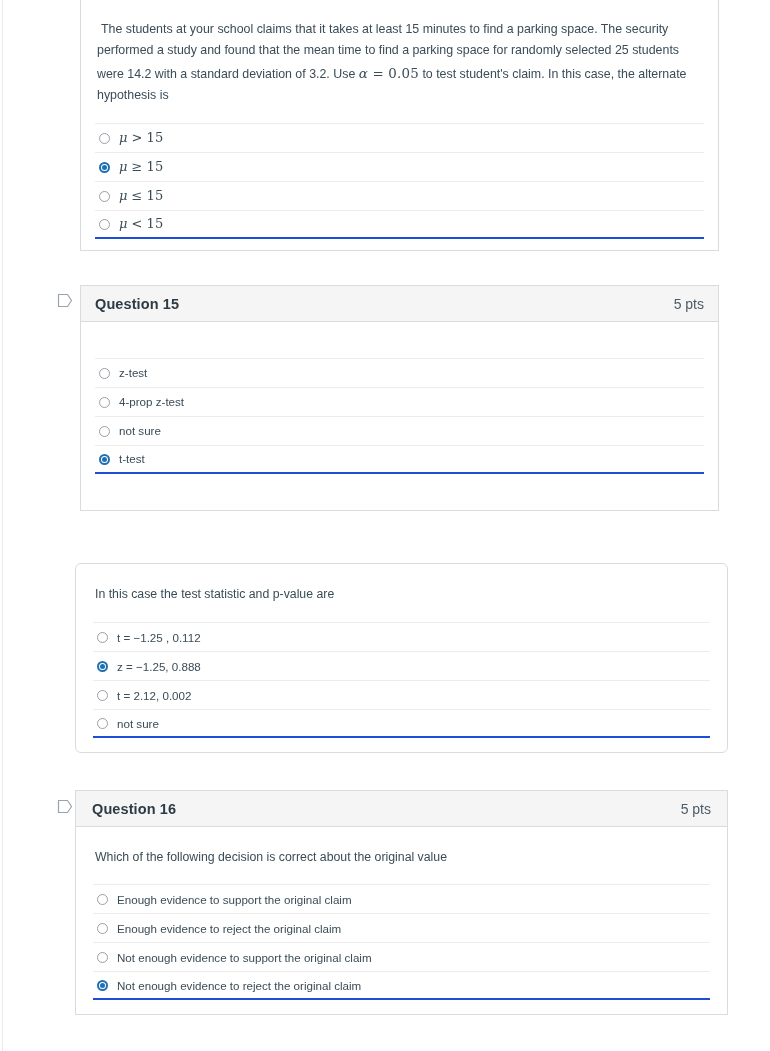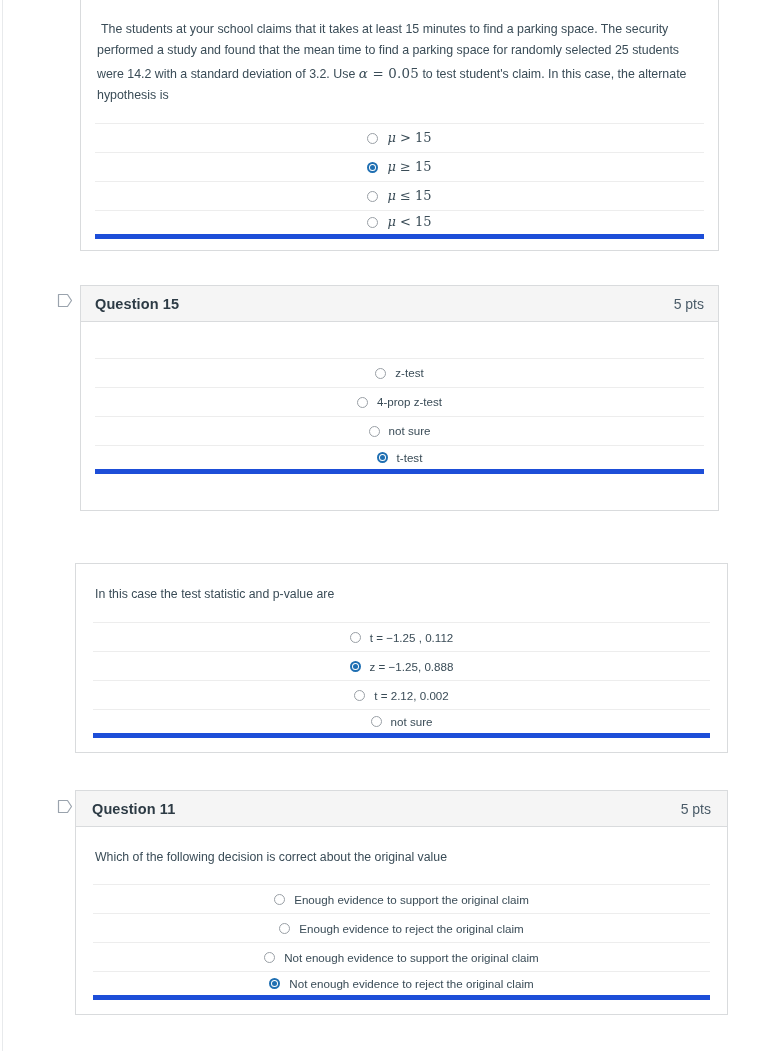--- a/index.html
+++ b/index.html
@@ -88,23 +88,22 @@
   
   .answers {
     margin-top: 14px;
   }
   .arow {
     display: flex;
     align-items: center;
     border-top: 1px solid #ededed;
     padding: 0 4px;
     min-height: 29px;
-    justify-content: center;
-  }
-  .arow.last { border-bottom: 5px solid #1d4ed8; }
+  }
+  .arow.last { border-bottom: 2px solid #1d4ed8; }
 
   .radio {
     flex: 0 0 auto;
     width: 11px; height: 11px;
     border-radius: 50%;
     border: 1px solid #9aa0a6;
     background: #fff;
     margin-right: 9px;
     position: relative;
   }
@@ -201,21 +200,21 @@
 
         <div class="arow last">
           <span class="radio sel"></span>
           <span class="alabel">t-test</span>
         </div>
 
       </div>
     </div>
   </div>
 
-  <div class="qcard" style="left:75px; top:563px; width:653px; height:190px;">
+  <div class="qcard" style="left:75px; top:563px; width:653px; height:190px;border-radius:6px;">
     <div class="qbody" style="padding:20px 17px 0 17px;">
       <div class="qtext" style="font-size:12.3px;">In this  case the test statistic and p-value  are</div>
       <div class="answers" style="margin-top:17px;">
 
         <div class="arow">
           <span class="radio"></span>
           <span class="alabel">t = −1.25 , 0.112</span>
         </div>
 
         <div class="arow">
@@ -238,21 +237,21 @@
   </div>
 
   <div class="flag-icon" style="left:57px; top:799px;">
     <svg width="16" height="15" viewBox="0 0 16 15">
       <path d="M1.5 1.5 H10.5 L14.5 7.5 L10.5 13.5 H1.5 Z" fill="#ffffff" stroke="#9aa3ad" stroke-width="1.2" stroke-linejoin="round"></path>
     </svg>
   </div>
 
   <div class="qcard" style="left:75px; top:790px; width:653px; height:225px;">
     <div class="qheader" style="padding:0 16px;">
-      <span class="qname">Question 11</span>
+      <span class="qname">Question 16</span>
       <span class="qpts">5 pts</span>
     </div>
     <div class="qbody" style="padding:20px 17px 0 17px;">
       <div class="qtext" style="font-size:12.3px;">Which of the following  decision  is correct about the original value</div>
       <div class="answers" style="margin-top:16px;">
 
         <div class="arow">
           <span class="radio"></span>
           <span class="alabel">Enough evidence to support the original claim</span>
         </div>

